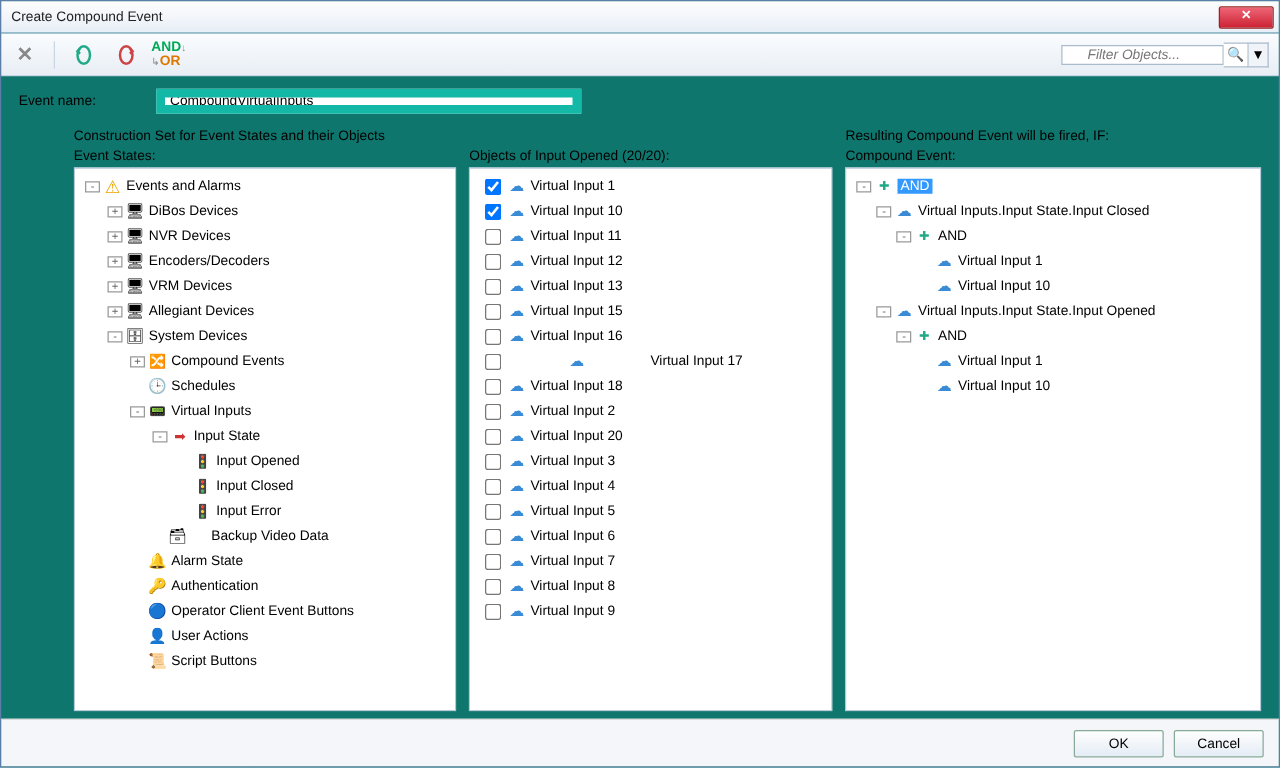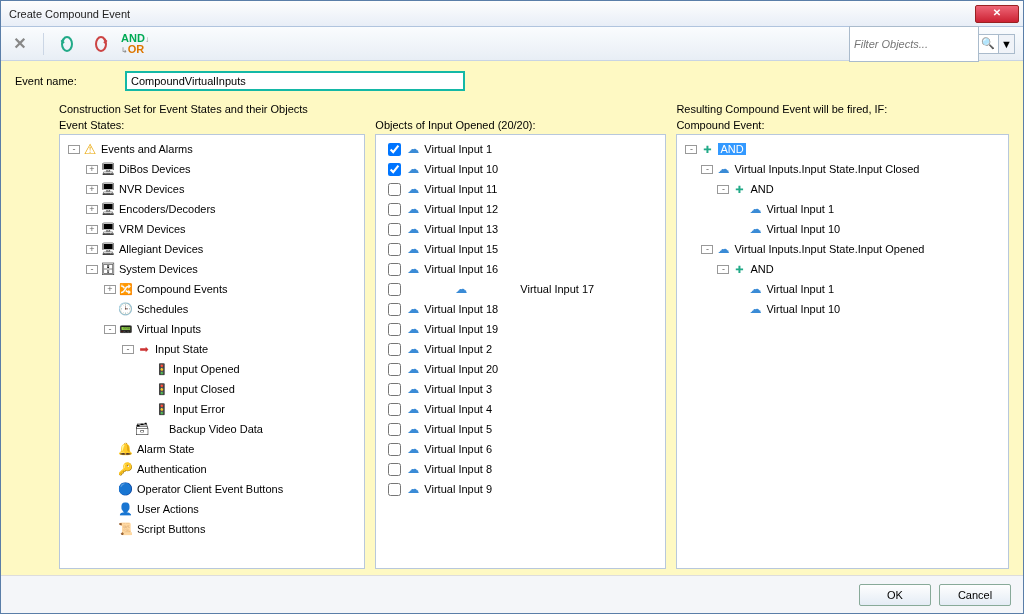--- a/index.html
+++ b/index.html
@@ -1,35 +1,35 @@
 <!DOCTYPE html>
 <html><head>
 <meta charset="utf-8">
 <style>
 * { box-sizing: border-box; font-family: "Segoe UI", Tahoma, sans-serif; font-size: 11px; }
 body { margin: 0; background: linear-gradient(#d7e4f2, #c5d6ea); padding: 0; }
-.window { width: 1024px; height: 614px; background: #fef9c3; border: 1px solid #5a7ea8; box-shadow: 0 0 12px rgba(0,0,0,0.3); display: flex; flex-direction: column; }
+.window { width: 1024px; height: 614px; background: #0f766e; border: 1px solid #5a7ea8; box-shadow: 0 0 12px rgba(0,0,0,0.3); display: flex; flex-direction: column; }
 .titlebar { height: 26px; background: linear-gradient(#fdfdfd, #e8eef7); display: flex; align-items: center; padding: 0 4px; border-bottom: 1px solid #b0c4de; }
 .titlebar-text { flex: 1; padding-left: 4px; color: #222; }
 .close-btn { width: 44px; height: 18px; background: linear-gradient(#e67, #c23); border: 1px solid #922; border-radius: 2px; color: #fff; text-align: center; line-height: 14px; font-weight: bold; cursor: pointer; font-size: 10px; }
 .toolbar { height: 34px; background: linear-gradient(#fafcfe, #e8eef5); border-bottom: 1px solid #c8d4e4; display: flex; align-items: center; padding: 0 8px; gap: 12px; }
 .tool-icon { width: 22px; height: 22px; display: flex; align-items: center; justify-content: center; cursor: pointer; }
 .tool-x { font-size: 16px; color: #888; font-weight: bold; }
 .and-or { font-size: 9px; line-height: 1; }
 .and-or .and { color: #0a5; font-weight: bold; }
 .and-or .or { color: #d70; font-weight: bold; }
 .filter-wrap { margin-left: auto; display: flex; align-items: center; }
-.filter-input { width: 130px; height: 36px; border: 1px solid #abc; color: #999; font-style: italic; padding: 0 4px; background: #fff; margin-left: 12px; }
+.filter-input { width: 130px; height: 16px; border: 1px solid #abc; color: #999; font-style: italic; padding: 0 20px; background: #fff; margin-left: 12px; }
 .filter-search { width: 20px; height: 20px; border: 1px solid #abc; border-left: none; display: flex; align-items: center; justify-content: center; background: #fff; }
 .filter-dd { width: 16px; height: 20px; border: 1px solid #abc; border-left: none; display: flex; align-items: center; justify-content: center; background: #f0f3f8; font-size: 8px; }
 
 .content { flex: 1; padding: 10px 14px 6px 14px; display: flex; flex-direction: column; overflow: hidden; }
 .name-row { display: flex; align-items: center; margin-bottom: 12px; }
 .name-label { width: 110px; }
-.name-input { width: 340px; height: 20px; border: 2px solid #14b8a6; padding: 0 4px; background: #fff; }
+.name-input { width: 340px; height: 20px; border: 7px solid #14b8a6; padding: 0 4px; background: #fff; }
 
 .cols { flex: 1; display: flex; gap: 10px; overflow: hidden; }
 .col-left-group { flex: 2.1; display: flex; flex-direction: column; overflow: hidden; padding-left: 44px; }
 .construction-label { margin-bottom: 4px; }
 .left-cols { flex: 1; display: flex; gap: 10px; overflow: hidden; }
 .col { display: flex; flex-direction: column; overflow: hidden; }
 .col-states { flex: 1; }
 .col-objects { flex: 0.95; }
 .col-label { margin-bottom: 3px; }
 .panel { flex: 1; border: 1px solid #b8c8dc; background: #fff; overflow-y: auto; overflow-x: hidden; padding: 4px 2px; position: relative; }
@@ -266,25 +266,20 @@
                   <span>Virtual Input 17</span>
                 </div>
                 <div class="tree-row" style="padding-left: 6px;">
                   <input type="checkbox" class="chk" style="">
                   <span class="ico i-cloud"></span>
                   <span>Virtual Input 18</span>
                 </div>
                 <div class="tree-row" style="padding-left: 6px;">
                   <input type="checkbox" class="chk" style="">
                   <span class="ico i-cloud"></span>
-                  <span>Virtual Input 19</span>
-                </div>
-                <div class="tree-row" style="padding-left: 6px;">
-                  <input type="checkbox" class="chk" style="">
-                  <span class="ico i-cloud"></span>
                   <span>Virtual Input 2</span>
                 </div>
                 <div class="tree-row" style="padding-left: 6px;">
                   <input type="checkbox" class="chk" style="">
                   <span class="ico i-cloud"></span>
                   <span>Virtual Input 20</span>
                 </div>
                 <div class="tree-row" style="padding-left: 6px;">
                   <input type="checkbox" class="chk" style="">
                   <span class="ico i-cloud"></span>
@@ -297,20 +292,25 @@
                 </div>
                 <div class="tree-row" style="padding-left: 6px;">
                   <input type="checkbox" class="chk" style="">
                   <span class="ico i-cloud"></span>
                   <span>Virtual Input 5</span>
                 </div>
                 <div class="tree-row" style="padding-left: 6px;">
                   <input type="checkbox" class="chk" style="">
                   <span class="ico i-cloud"></span>
                   <span>Virtual Input 6</span>
+                </div>
+                <div class="tree-row" style="padding-left: 6px;">
+                  <input type="checkbox" class="chk" style="">
+                  <span class="ico i-cloud"></span>
+                  <span>Virtual Input 7</span>
                 </div>
                 <div class="tree-row" style="padding-left: 6px;">
                   <input type="checkbox" class="chk" style="">
                   <span class="ico i-cloud"></span>
                   <span>Virtual Input 8</span>
                 </div>
                 <div class="tree-row" style="padding-left: 6px;">
                   <input type="checkbox" class="chk" style="">
                   <span class="ico i-cloud"></span>
                   <span>Virtual Input 9</span>

